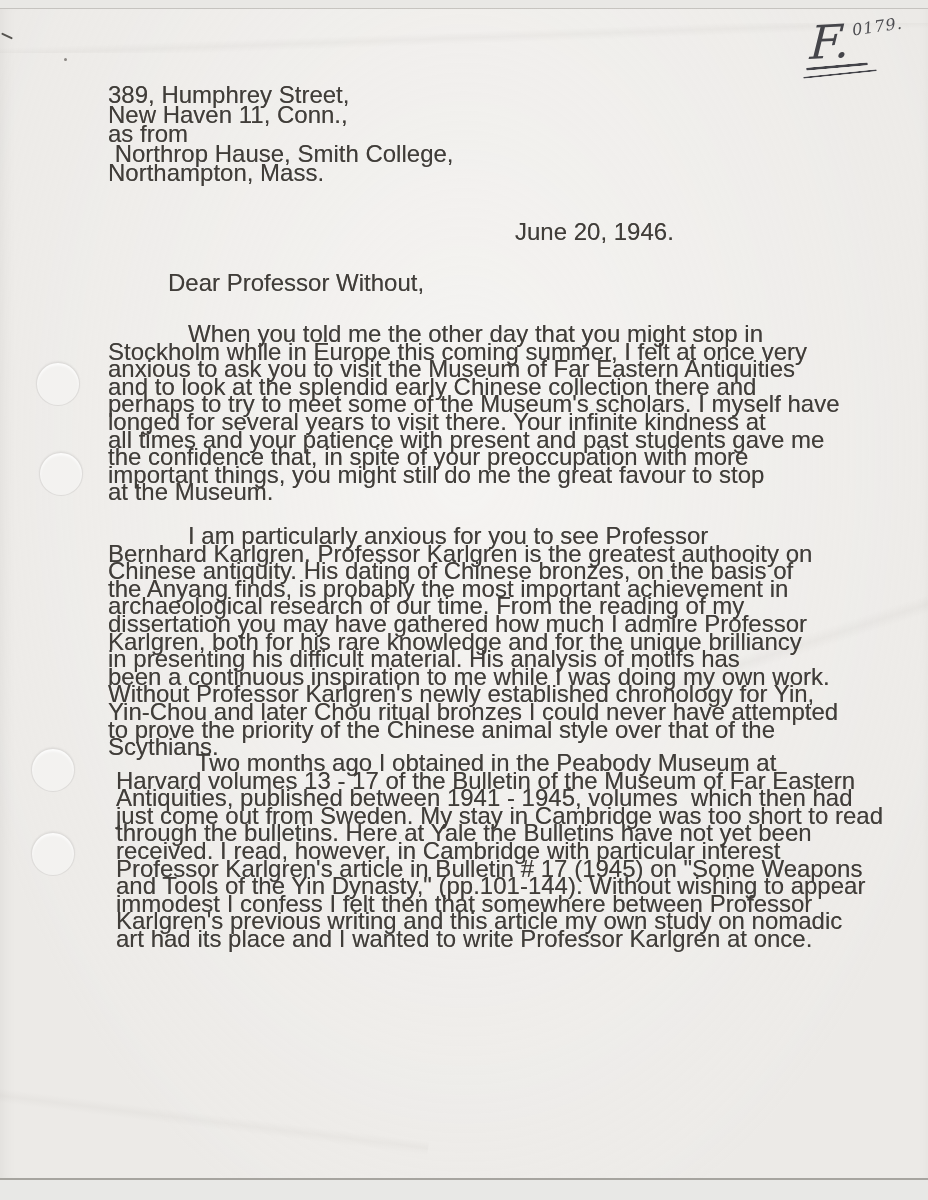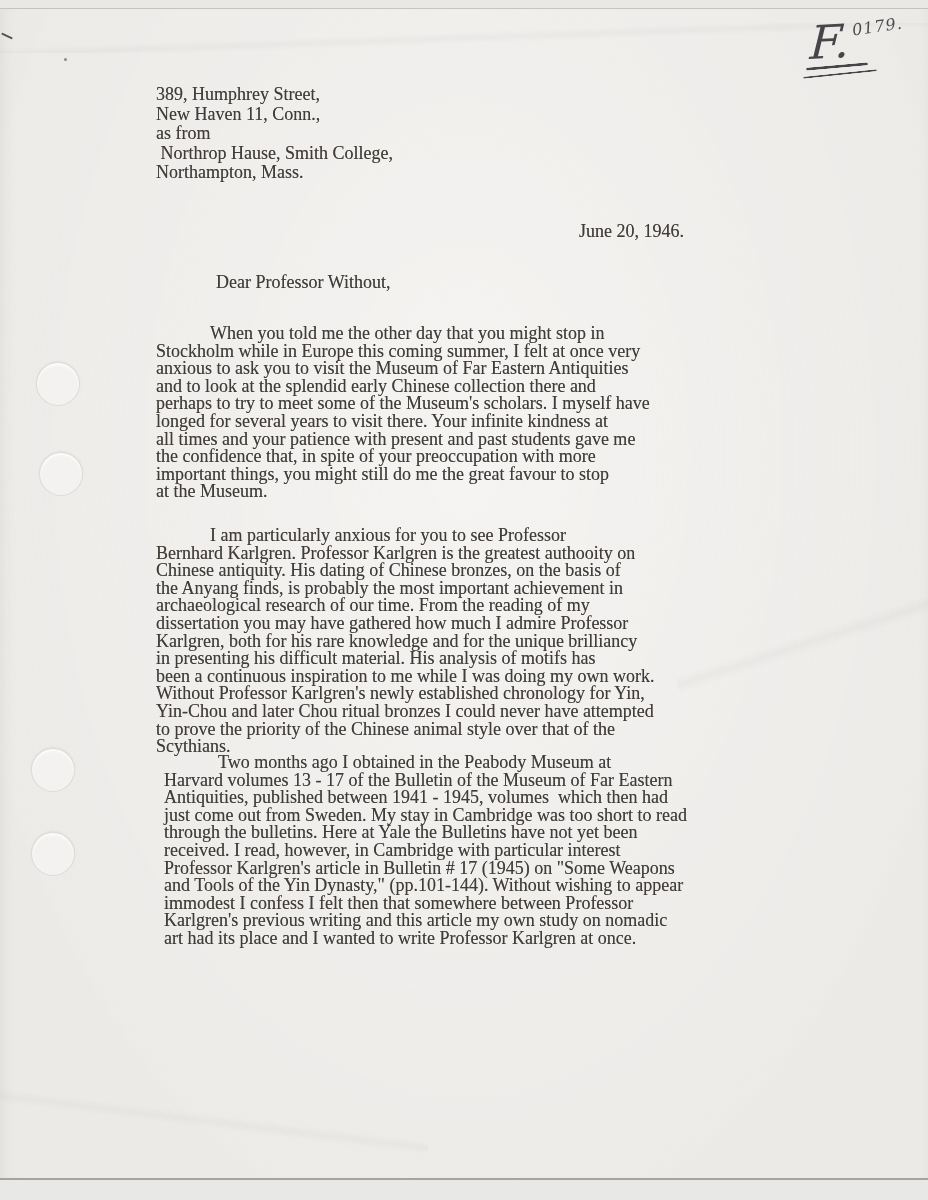--- a/index.html
+++ b/index.html
@@ -18,29 +18,28 @@
     background-image:radial-gradient(ellipse at 50% 38%, rgba(255,255,255,0.35) 0%, rgba(0,0,0,0.015) 80%);
     border-top:1px solid rgba(150,148,143,0.45);
     border-bottom:2px solid #a6a49f;
     box-shadow: inset 14px 0 18px -14px rgba(0,0,0,0.07), inset -10px 0 14px -12px rgba(0,0,0,0.05);
   }
   .scan-bed { position:absolute; left:0; top:1180px; width:928px; height:20px; background:#e8e8e6; }
 
   .typewriter {
     position:absolute;
     white-space:pre-wrap;
-    font-family:Liberation Serif, serif;
-    font-size:18px;
+    font-family:Liberation Sans, sans-serif;
+    font-size:24px;
     line-height:17.6px;
     color:#403d39;
     text-shadow:0 0 0.6px rgba(63,60,56,0.55);
-    margin-left:48px;
   }
   .address    { top:76px;  left:108px; line-height:19.6px; }
-  .date-line  { top:214px; left:531px; }
+  .date-line  { top:214px; left:515px; }
   .salutation { top:265px; left:168px; }
   .para-1     { top:316px; left:108px; width:800px; }
   .para-2     { top:518px; left:108px; width:800px; }
   .para-3     { top:745px; left:116px; width:800px; }
 
   .hole {
     position:absolute; width:42px; height:42px; border-radius:50%;
     background:#f3f2f0;
     border:1px solid rgba(140,135,128,0.20);
     box-shadow: inset 0 2px 3px rgba(255,255,255,0.85), 0 -1px 2px rgba(0,0,0,0.05);

